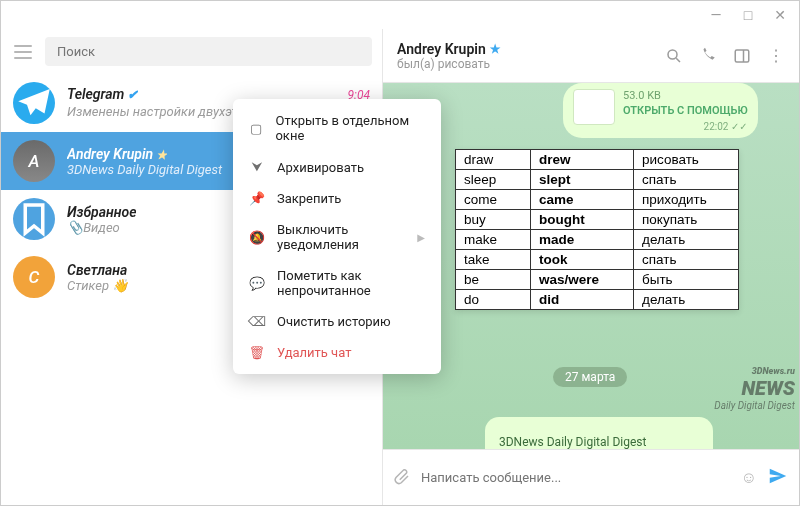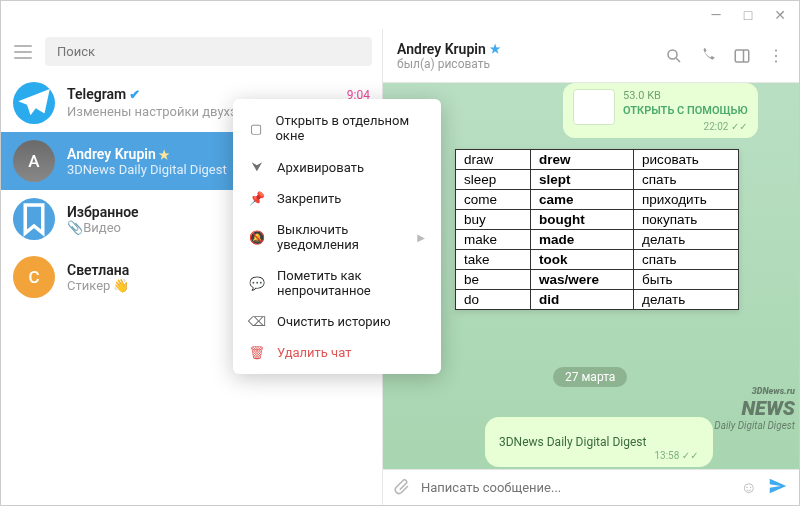--- a/index.html
+++ b/index.html
@@ -10,21 +10,21 @@
 .main { flex: 1; display: flex; overflow: hidden; }
 
 
 .sidebar { width: 382px; display: flex; flex-direction: column; border-right: 1px solid #e6e6e6; background: #fff; }
 .searchrow { display: flex; align-items: center; gap: 10px; padding: 8px 10px; }
 .menu-icon { width: 24px; display: flex; flex-direction: column; gap: 4px; align-items: center; }
 .menu-icon div { width: 18px; height: 2px; background: #b7b7b7; border-radius: 1px; }
 .searchbox { flex: 1; background: #f1f1f1; border-radius: 4px; padding: 7px 12px; font-size: 13px; color: #be185d; border: none; }
 
 .chatlist { flex: 1; overflow: hidden; }
-.chat { display: flex; align-items: center; padding: 8px 12px; gap: 12px; cursor: default; }
+.chat { display: flex; align-items: center; padding: 8px 12px; gap: 12px; cursor: default; font-style: italic; }
 .chat.active { background: #4fa3e0; }
 .avatar { width: 42px; height: 42px; border-radius: 50%; display: flex; align-items: center; justify-content: center; color: #fff; font-weight: 500; font-size: 17px; flex-shrink: 0; }
 .av-telegram { background: #2aabee; }
 .av-andrey { background: linear-gradient(#6a6a6a,#888); }
 .av-saved { background: #4fa3e0; border-radius: 50%; }
 .av-c { background: #f2a33a; }
 .chat-body { flex: 1; min-width: 0; }
 .chat-top { display: flex; justify-content: space-between; align-items: baseline; }
 .chat-name { font-size: 14px; font-weight: 600; color: #222; white-space: nowrap; overflow: hidden; text-overflow: ellipsis; }
 .chat.active .chat-name { color: #fff; }
@@ -38,39 +38,39 @@
 
 
 .chatpane { flex: 1; display: flex; flex-direction: column; background: #cfe2d4; position: relative; }
 .chat-header { background: #fff; height: 54px; display: flex; align-items: center; padding: 0 14px; gap: 16px; border-bottom: 1px solid #e6e6e6; }
 .chat-header .hinfo { flex: 1; }
 .chat-header .hname { font-size: 14px; font-weight: 600; color: #222; display: flex; align-items: center; gap: 4px; }
 .chat-header .hstatus { font-size: 12px; color: #9a9a9a; }
 .hicon { color: #9a9a9a; width: 18px; height: 18px; display: flex; align-items: center; justify-content: center; }
 
 .chat-bg { flex: 1; position: relative; overflow: hidden; background: linear-gradient(#b9dfc3,#a8d6b0); }
-.bubble-file { position: absolute; top: 0; left: 180px; background: #e8ffd6; border-radius: 12px; padding: 6px 10px; display: flex; gap: 8px; font-size: 11px; color: #6fa36f; justify-content: center; }
+.bubble-file { position: absolute; top: 0; left: 180px; background: #e8ffd6; border-radius: 19px; padding: 6px 10px; display: flex; gap: 8px; font-size: 11px; color: #6fa36f; justify-content: center; }
 .file-thumb { width: 42px; height: 36px; background: #fff; border-radius: 4px; border: 1px solid #d0e8c0; }
 .bubble-file .meta { display: flex; flex-direction: column; gap: 2px; }
 .bubble-file .open { color: #4daa6b; font-weight: 600; font-size: 11px; }
 .time-small { font-size: 10px; color: #7fb07f; margin-top: 2px; text-align: right; }
 
 .bubble-table { position: absolute; top: 66px; left: 72px; background: #fff; box-shadow: 0 2px 6px rgba(0,0,0,.12); }
 .bubble-table table { border-collapse: collapse; }
 .bubble-table td { border: 1px solid #333; padding: 2px 8px; font-size: 13.5px; font-family: Arial, sans-serif; }
 .bubble-table td:nth-child(1) { width: 75px; }
 .bubble-table td:nth-child(2) { width: 103px; font-weight: 700; }
 .bubble-table td:nth-child(3) { width: 105px; }
 
 .date-pill { position: absolute; top: 284px; left: 170px; background: rgba(120,155,120,.6); color: #fff; font-size: 12px; padding: 3px 12px; border-radius: 12px; }
 
 .bubble-bottom { position: absolute; top: 334px; left: 102px; background: #e8ffd6; border-radius: 14px; padding: 6px 14px; font-size: 12px; color: #3b6b3b; display: flex; align-items: center; gap: 8px; }
 .bubble-bottom .t2 { font-size: 10px; color: #7fb07f; margin-top: 27px; }
 
-.composer { background: #fff; height: 36px; display: flex; align-items: center; padding: 0 10px; gap: 10px; border-top: 1px solid #e6e6e6; }
+.composer { background: #fff; height: 56px; display: flex; align-items: center; padding: 0 10px; gap: 10px; border-top: 1px solid #e6e6e6; }
 .composer input { flex: 1; border: none; font-size: 13px; color: #9a9a9a; outline: none; }
 .composer .send { color: #3faaf0; }
 .comp-icon { color: #b5b5b5; }
 
 
 .context-menu { position: absolute; left: 232px; top: 98px; width: 208px; background: #fff; border-radius: 6px; box-shadow: 0 4px 22px rgba(0,0,0,.22); padding: 6px 0; z-index: 10; }
 .context-menu .item { display: flex; align-items: center; gap: 12px; padding: 8px 16px; font-size: 13px; color: #222; cursor: default; }
 .context-menu .item.danger { color: #e05656; }
 .context-menu .icon { width: 16px; color: #707070; display: flex; align-items: center; justify-content: center; }
 .context-menu .item.danger .icon { color: #e05656; }

